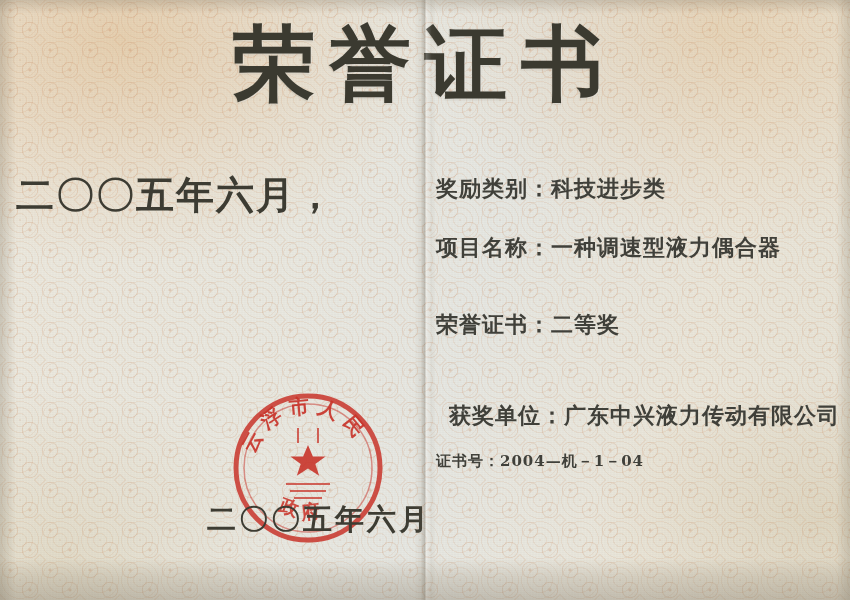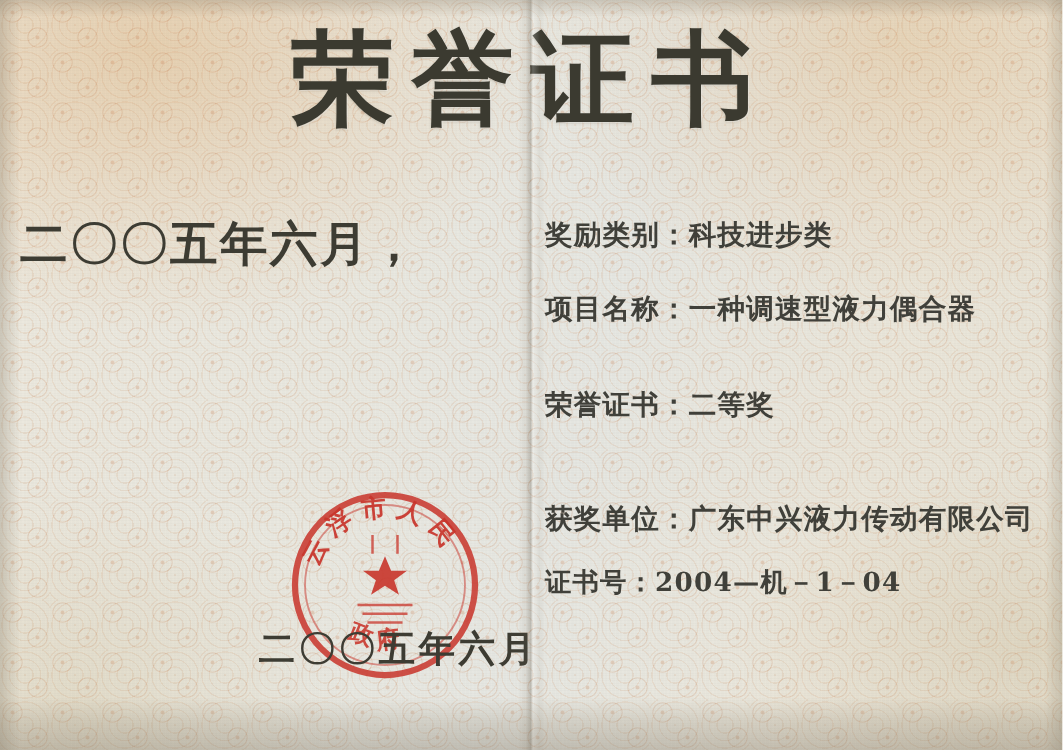--- a/index.html
+++ b/index.html
@@ -183,23 +183,23 @@
   .field {
     display: block;
     margin-bottom: 26px;
     line-height: 1.5;
   }
   .field .label { }
   .field .value { }
   #field-type   { margin-top: 0; }
   #field-name   { margin-bottom: 44px; }
   #field-level  { margin-bottom: 58px; }
-  #field-unit   { margin-bottom: 18px; }
+  #field-unit   { margin-bottom: 18px; text-align: right; }
   #field-unit .value { }
-  #field-no { font-size: 21px; }
+  #field-no { font-size: 15px; }
   #field-no .value { letter-spacing: 1px; }
 </style>
 </head>
 <body>
 
 <div id="certificate">
   <div id="pattern"></div>
   <div id="pattern2"></div>
   <div id="texture"></div>
 

